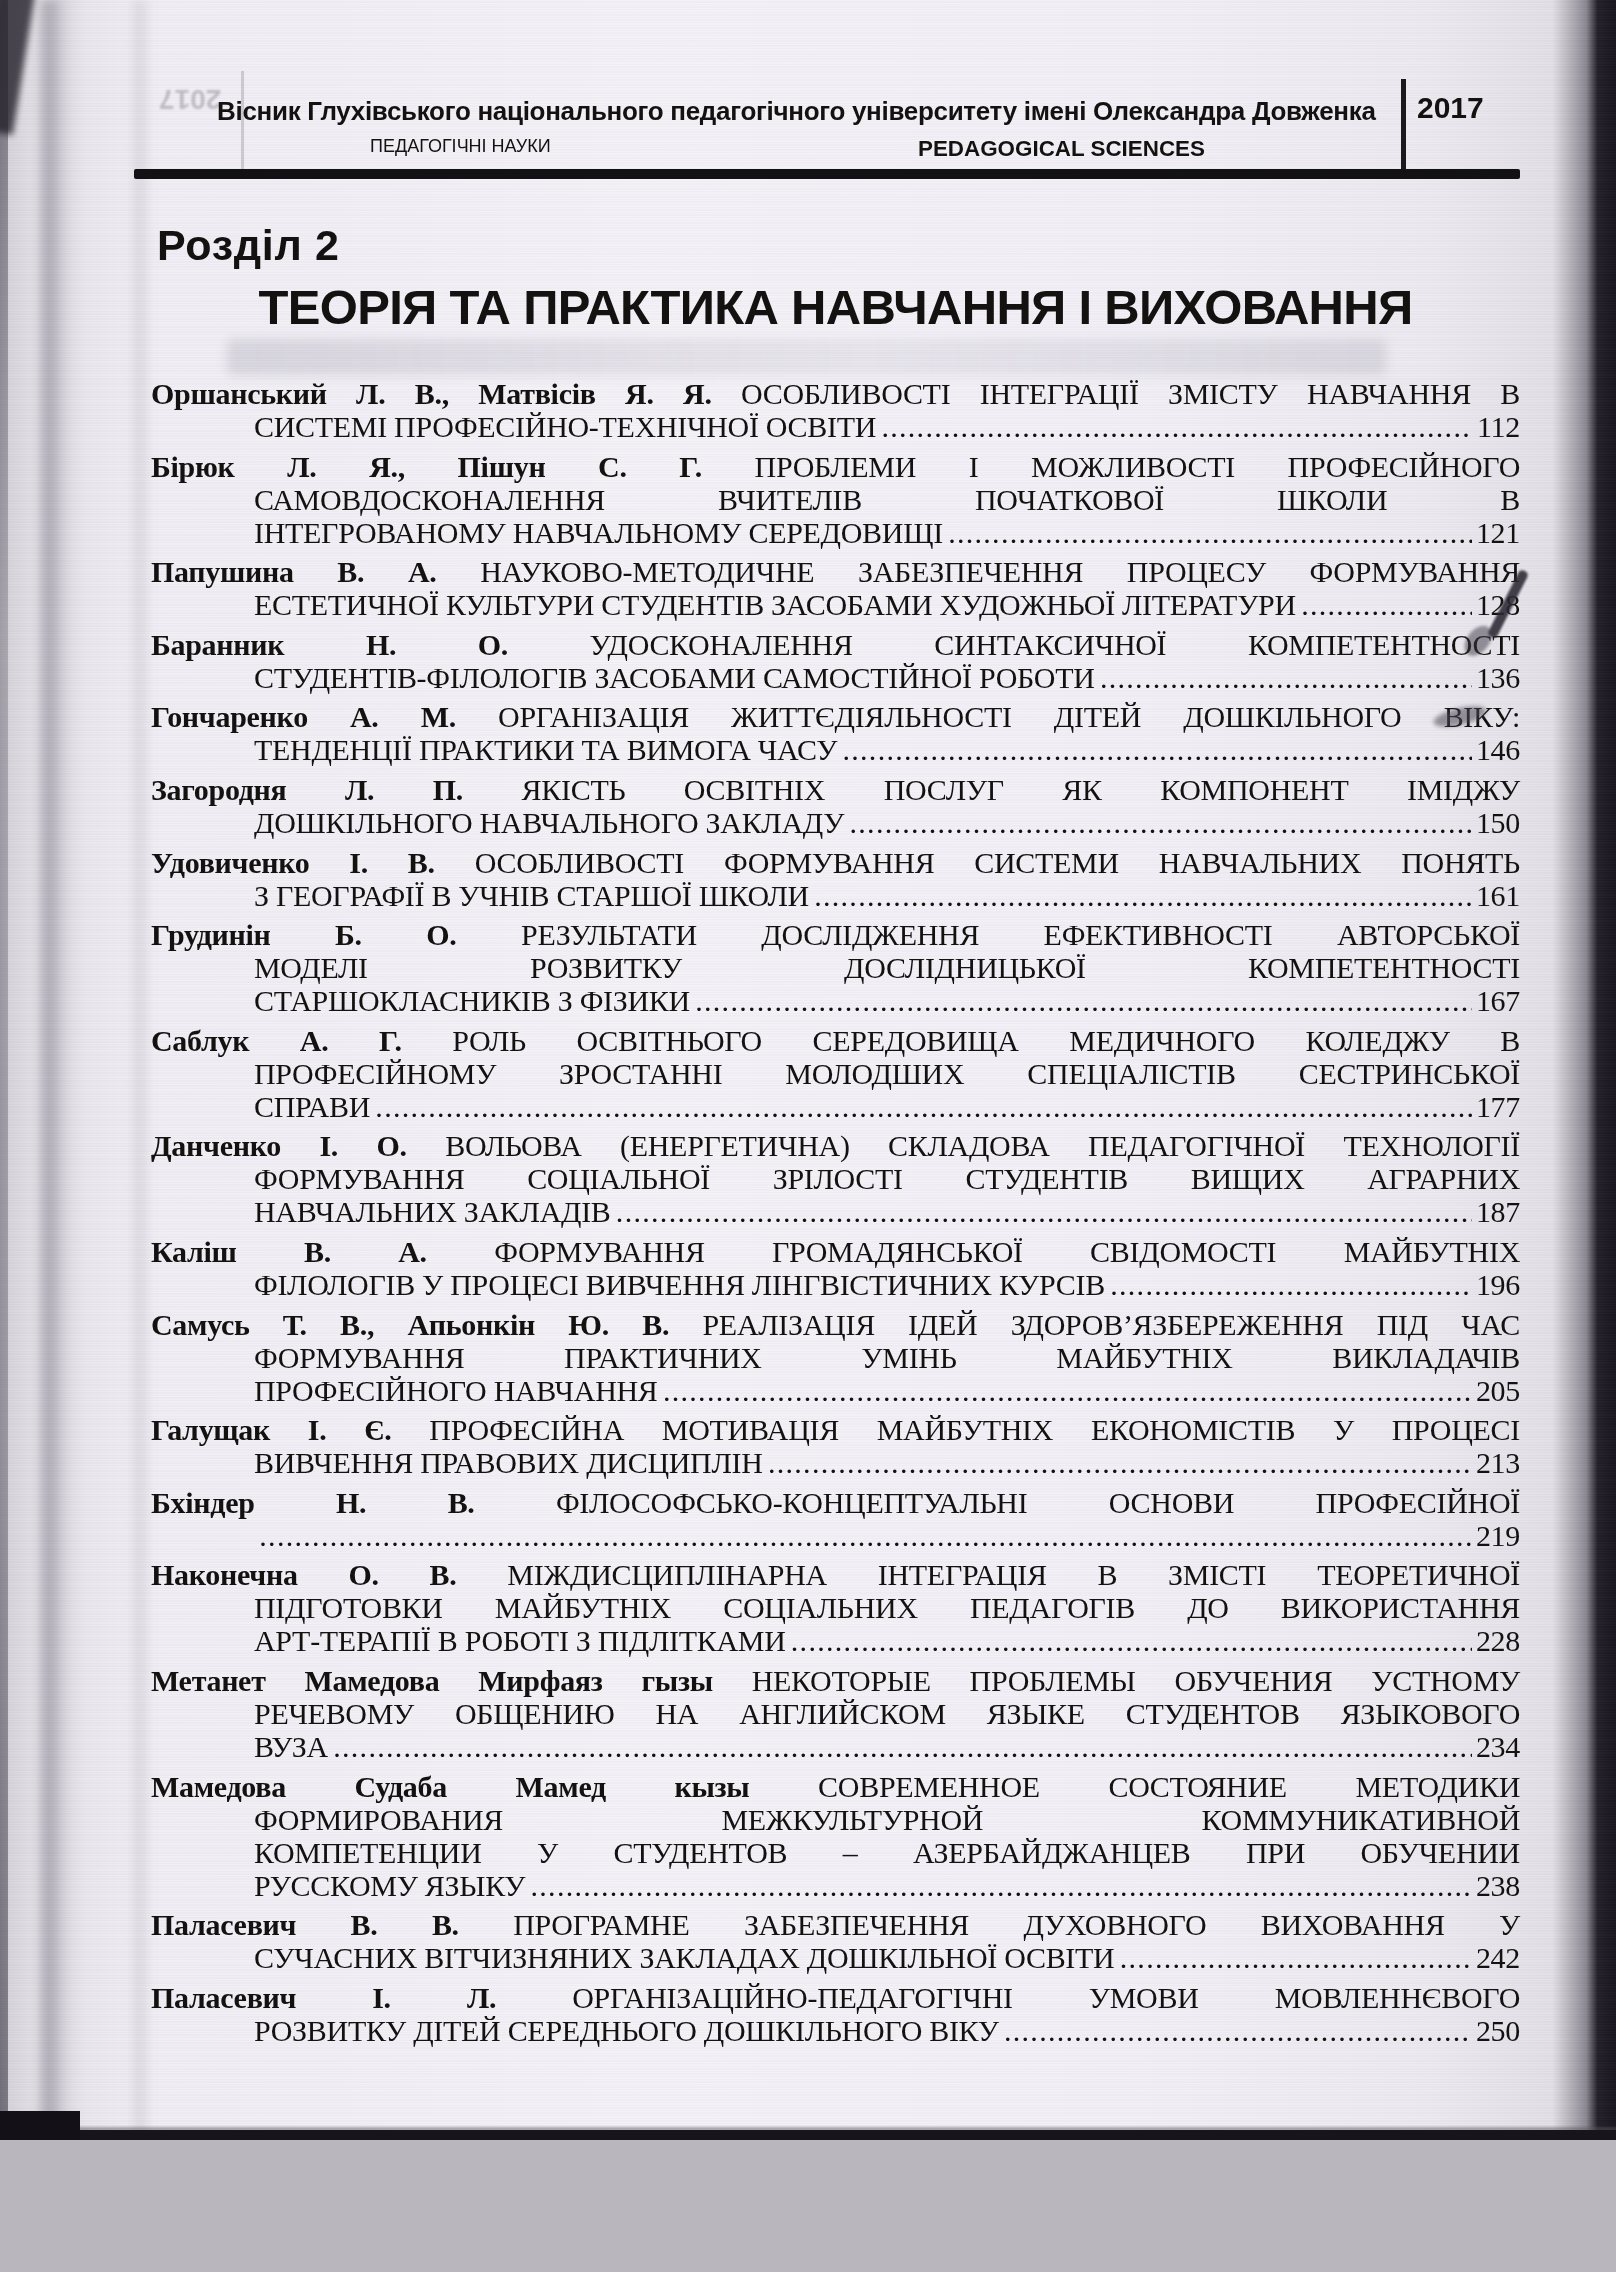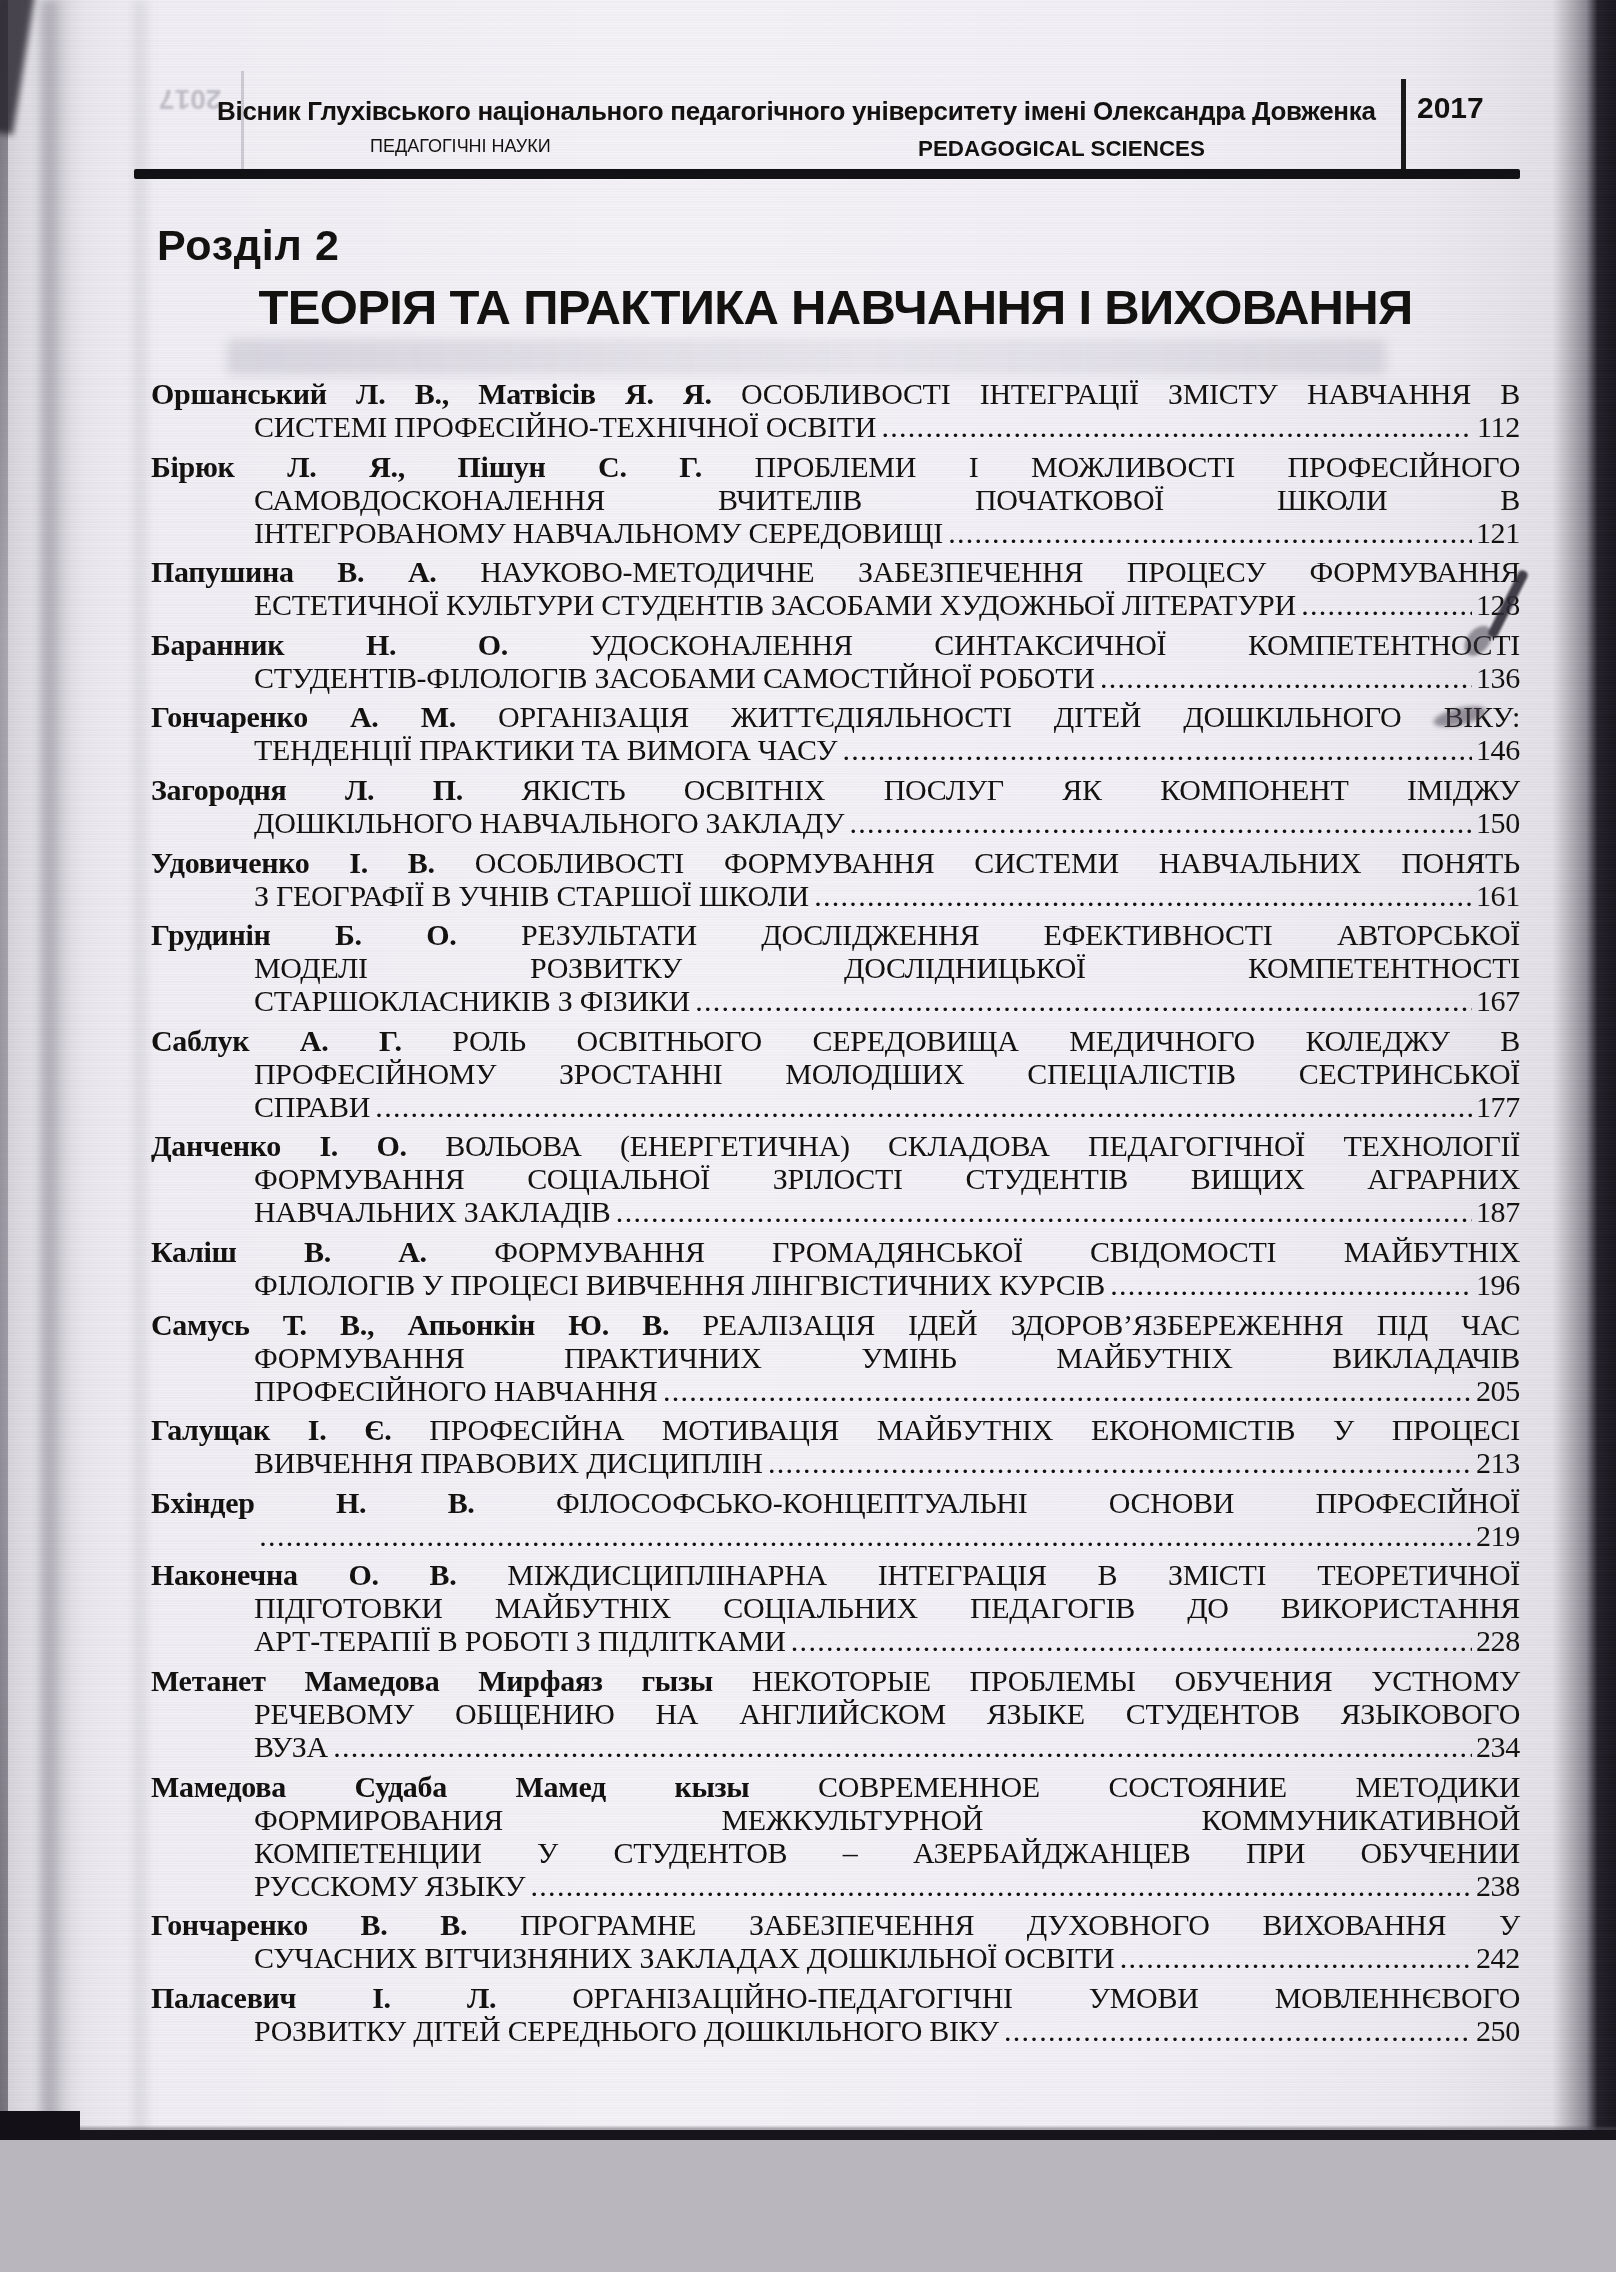--- a/index.html
+++ b/index.html
@@ -243,21 +243,21 @@
         <div class="tline first"><span class="auth">Мамедова Судаба Мамед кызы </span><span class="txt">СОВРЕМЕННОЕ СОСТОЯНИЕ МЕТОДИКИ</span></div>
         <div class="tline cont"><span class="txt">ФОРМИРОВАНИЯ МЕЖКУЛЬТУРНОЙ КОММУНИКАТИВНОЙ</span></div>
         <div class="tline cont"><span class="txt">КОМПЕТЕНЦИИ У СТУДЕНТОВ – АЗЕРБАЙДЖАНЦЕВ ПРИ ОБУЧЕНИИ</span></div>
         <div class="tline cont lastline">
           <span class="txt">РУССКОМУ ЯЗЫКУ</span>
           <span class="dots"></span>
           <span class="pg">238</span>
         </div>
       </div>
       <div class="entry">
-        <div class="tline first"><span class="auth">Гончаренко В. В. </span><span class="txt">ПРОГРАМНЕ ЗАБЕЗПЕЧЕННЯ ДУХОВНОГО ВИХОВАННЯ У</span></div>
+        <div class="tline first"><span class="auth">Паласевич В. В. </span><span class="txt">ПРОГРАМНЕ ЗАБЕЗПЕЧЕННЯ ДУХОВНОГО ВИХОВАННЯ У</span></div>
         <div class="tline cont lastline">
           <span class="txt">СУЧАСНИХ ВІТЧИЗНЯНИХ ЗАКЛАДАХ ДОШКІЛЬНОЇ ОСВІТИ</span>
           <span class="dots"></span>
           <span class="pg">242</span>
         </div>
       </div>
       <div class="entry">
         <div class="tline first"><span class="auth">Паласевич І. Л. </span><span class="txt">ОРГАНІЗАЦІЙНО-ПЕДАГОГІЧНІ УМОВИ МОВЛЕННЄВОГО</span></div>
         <div class="tline cont lastline">
           <span class="txt">РОЗВИТКУ ДІТЕЙ СЕРЕДНЬОГО ДОШКІЛЬНОГО ВІКУ</span>

